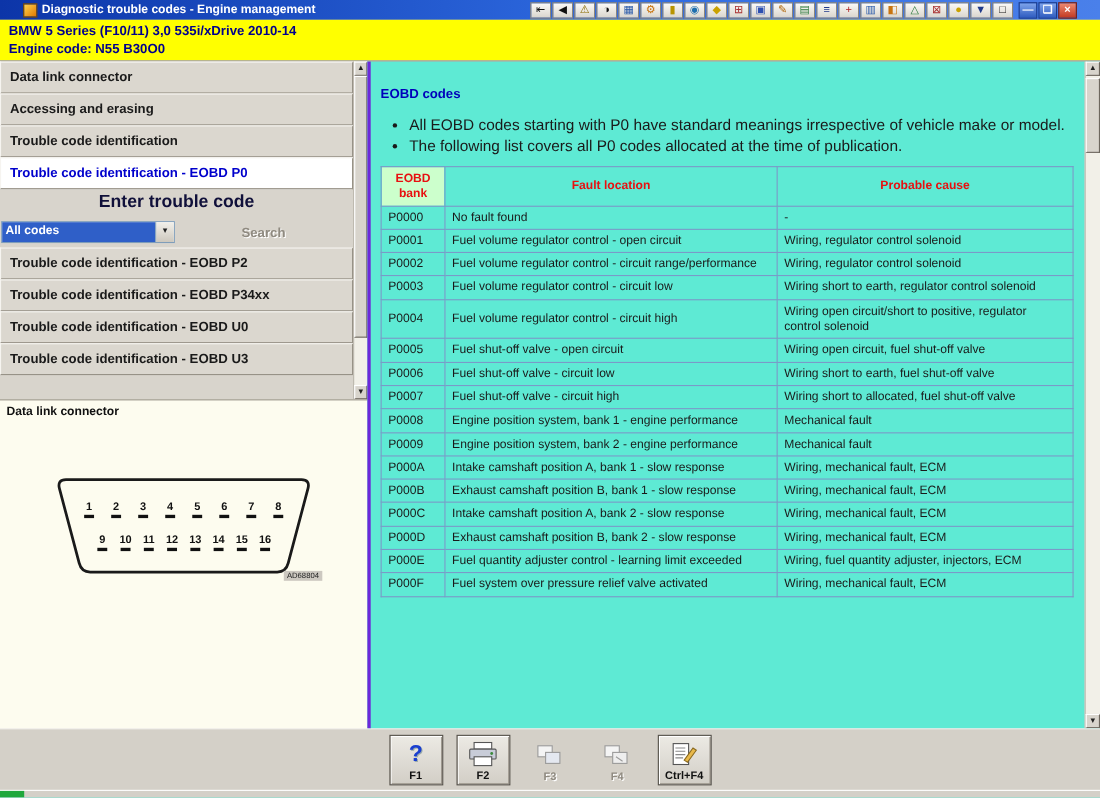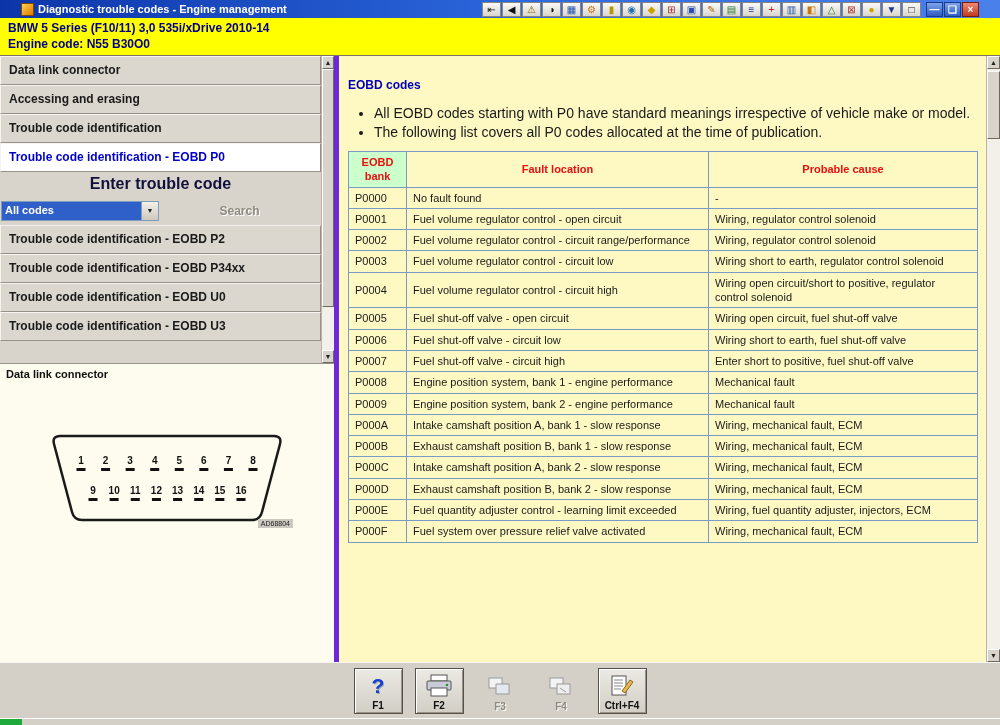--- a/index.html
+++ b/index.html
@@ -48,21 +48,21 @@
 
   
   .connector-panel { flex:1; background:#fdfcef; border-top:1px solid #979287; position:relative; padding:4px 6px; overflow:hidden; }
   .connector-title { font-weight:bold; font-size:11px; color:#111; }
   .connector-wrap { width:240px; margin:48px auto 0; position:relative; }
   #conn-svg { display:block; }
   #conn-svg text { font-family:"Liberation Sans", sans-serif; font-size:10px; font-weight:bold; fill:#111; text-anchor:middle; }
   .conn-ref { position:absolute; right:-6px; bottom:0px; background:#ccc8c0; font-size:7px; padding:0 3px; color:#222; line-height:9px; }
 
   
-  .main { flex:1; position:relative; background:#fef9c3; padding:22px 24px 0 9px; overflow:hidden; border-left:5px solid #6d28d9; }
+  .main { flex:1; position:relative; background:#5eead4; padding:22px 24px 0 9px; overflow:hidden; border-left:3px solid #6d28d9; }
   .main-scroll { position:absolute; right:0; top:0; width:14px; height:100%; background:#f2f0e8; border-left:1px solid #b8b4aa; }
   .main-scroll .scroll-btn, .main-scroll .scroll-thumb { width:13px; }
   .main-title { color:#0000bb; font-weight:bold; font-size:12px; }
   .bullets { margin:13px 0 0 26px; }
   .bullets li { font-size:14px; color:#1a1a1a; margin-bottom:3px; }
   table.codes { border-collapse:collapse; margin-top:11px; width:629px; table-layout:fixed; }
   .codes th, .codes td { border:1px solid #7a9ac8; font-size:11px; padding:3px 6px; vertical-align:middle; text-align:left; color:#1a1a1a; line-height:1.3; overflow:hidden; }
   .codes th { color:#e81010; text-align:center; font-weight:bold; height:32px; }
   .codes th.code-h { background:#ccffcc; }
   .col-code { width:58px; } .col-fault { width:302px; } .col-cause { width:269px; }
@@ -337,21 +337,21 @@
 
             <tr>
               <td>P0006</td>
               <td>Fuel shut-off valve - circuit low</td>
               <td>Wiring short to earth, fuel shut-off valve</td>
             </tr>
 
             <tr>
               <td>P0007</td>
               <td>Fuel shut-off valve - circuit high</td>
-              <td>Enter short to positive, fuel shut-off valve</td>
+              <td>Wiring short to allocated, fuel shut-off valve</td>
             </tr>
 
             <tr>
               <td>P0008</td>
               <td>Engine position system, bank 1 - engine performance</td>
               <td>Mechanical fault</td>
             </tr>
 
             <tr>
               <td>P0009</td>

